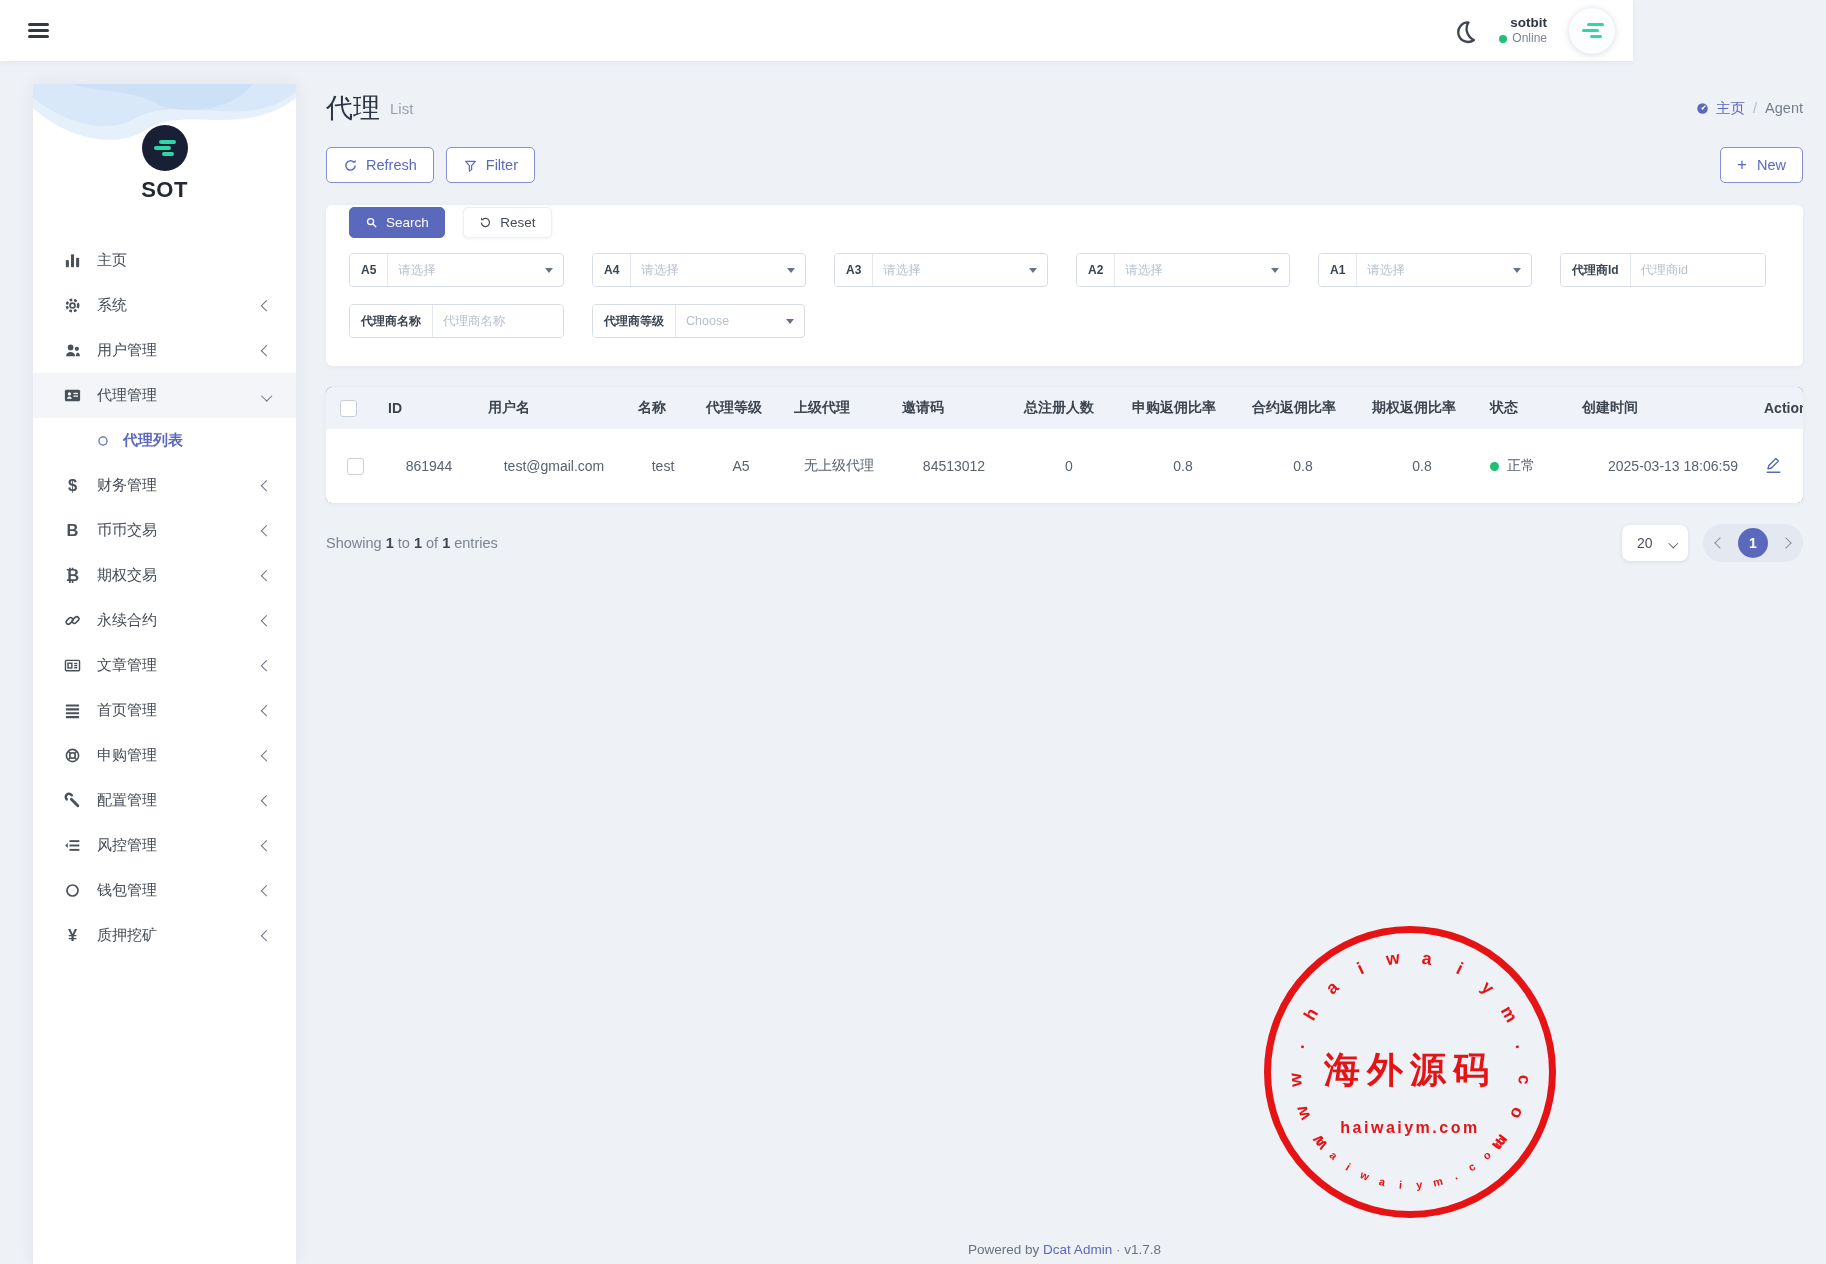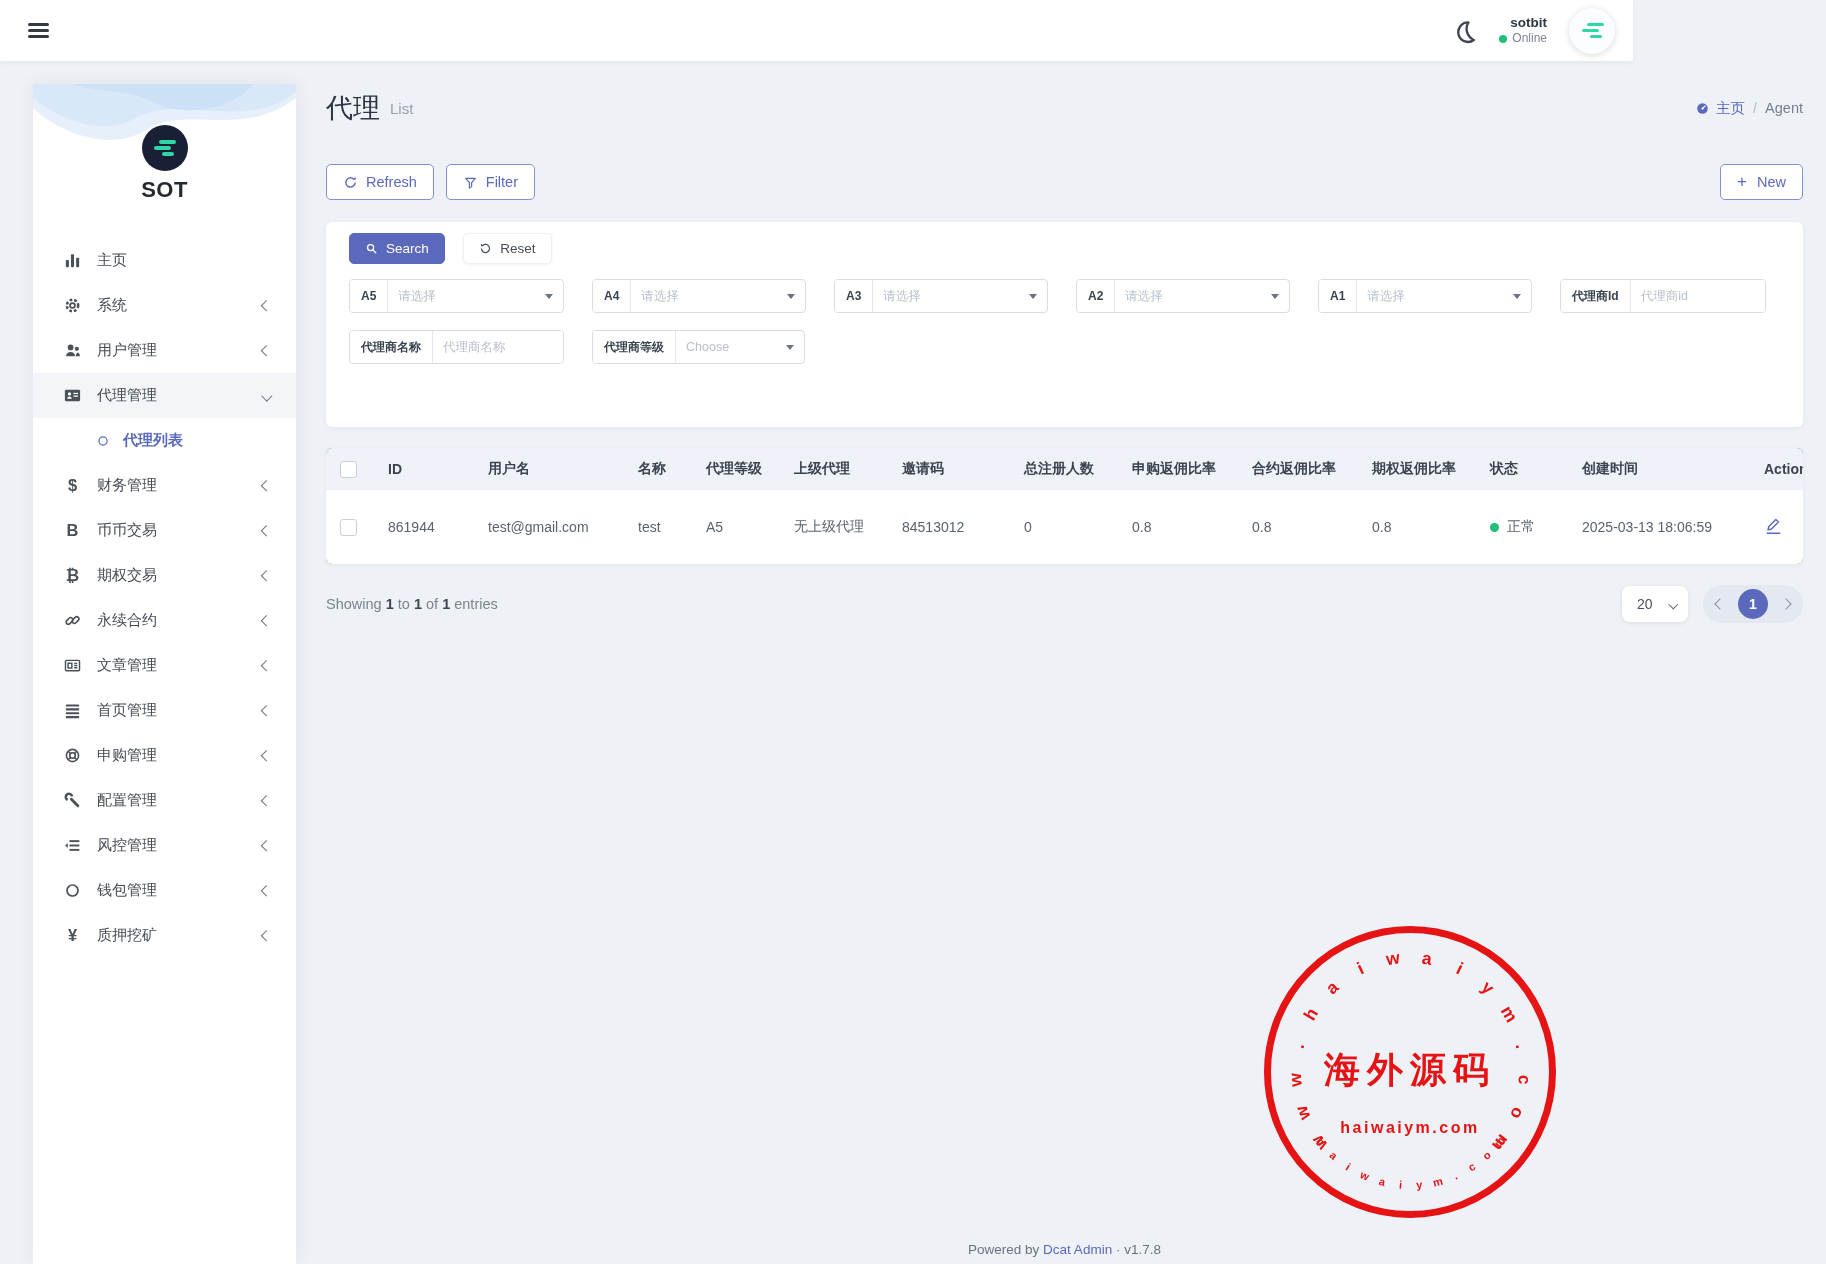--- a/index.html
+++ b/index.html
@@ -52,30 +52,30 @@
   .main { position:absolute; left:326px; top:61px; width:1477px; height:1203px; }
   .page-head { margin-top:29px; display:flex; align-items:center; }
   .page-title { font-size:27px; color:#2d3442; font-weight:500; }
   .page-sub { font-size:15px; color:#9aa1ac; margin-left:10px; }
   .breadcrumb { margin-left:auto; display:flex; align-items:center; gap:8px; font-size:14.5px; }
   .breadcrumb .bc-home { color:#5b69bd; display:flex; align-items:center; gap:6px; cursor:pointer; }
   .breadcrumb .bc-home .ic { width:15px; height:15px; }
   .bc-sep { color:#b6bcc6; }
   .bc-current { color:#767e8e; }
 
-  .toolbar { margin-top:38px; display:flex; align-items:flex-start; }
+  .toolbar { margin-top:21px; display:flex; align-items:flex-start; }
   .btn { display:inline-flex; align-items:center; gap:8px; border-radius:5px; font-size:14.5px; cursor:pointer; user-select:none; }
   .btn-outline { height:36px; padding:0 16px; background:#fff; border:1px solid #8490d2; color:#5b69bd; }
   .btn-outline + .btn-outline { margin-left:12px; }
   .btn-outline .ic { width:15px; height:15px; }
   .btn-new { margin-left:auto; height:36px; padding:0 16px; background:#fff; border:1px solid #8490d2; color:#5b69bd; }
   .btn-new .plus { font-size:17px; font-weight:400; margin-right:2px; }
 
   .filter-card { margin-top:22px; background:#fff; border-radius:6px; box-shadow:0 1px 5px rgba(40,50,70,.05);
-                 padding:11px 0 26px 23px; height:205px; }
+                 padding:2px 0 26px 23px; height:161px; }
   .btn-search { height:31px; padding:0 15px; background:#5b69bd; color:#fff; font-size:13.5px; border:1px solid #5b69bd; }
   .btn-search .ic { width:13px; height:13px; }
   .btn-reset { height:31px; padding:0 15px; background:#fff; color:#454c59; font-size:13.5px; border:1px solid #eceff4;
                box-shadow:0 1px 3px rgba(40,50,70,.07); margin-left:14px; }
   .btn-reset .ic { width:13px; height:13px; }
   .fields-row { display:flex; margin-top:15px; }
   .fields-row + .fields-row { margin-top:17px; }
   .fg { display:flex; align-items:stretch; height:34px; border:1px solid #d8dde5; border-radius:4px; background:#fff;
         margin-right:28px; overflow:hidden; position:relative; cursor:pointer; }
   .fg-label { display:flex; align-items:center; padding:0 11px; font-size:12px; font-weight:700; color:#3a4350;
@@ -85,21 +85,21 @@
   .fg input::placeholder { color:#b9c0cb; }
   .caret { position:absolute; right:10px; top:50%; margin-top:-2px; width:0; height:0;
            border-left:4.5px solid transparent; border-right:4.5px solid transparent; border-top:5.5px solid #6b7280; }
 
   
   .table-card { margin-top:21px; background:#4d7c0f; border-radius:6px; overflow:hidden; box-shadow:0 1px 5px rgba(40,50,70,.05); }
   table { width:100%; border-collapse:collapse; table-layout:fixed; }
   thead tr { background:#eff2f8; height:42px; }
   th { font-size:14px; font-weight:700; color:#3c4450; text-align:left; padding-left:18px; white-space:nowrap; }
   tbody tr { background:#fff; height:74px; }
-  td { font-size:14px; color:#596270; padding-left:18px; white-space:nowrap; overflow:hidden; }
+  td { font-size:14px; color:#596270; padding-left:18px; white-space:nowrap; overflow:hidden;text-align:center; }
   th.c-check, td.c-check { padding-left:14px; }
   th.c-action, td.c-action { text-align:right; padding-right:20px; padding-left:0; }
   .checkbox { display:inline-block; width:17px; height:17px; border:1.5px solid #c9cfd9; border-radius:3px; background:#fff; cursor:pointer; vertical-align:middle; }
   .status-cell { display:flex; align-items:center; gap:8px; }
   .status-dot { width:9px; height:9px; border-radius:50%; background:#1fbf75; flex:none; }
   .edit-ic { width:19px; height:19px; color:#5b69bd; cursor:pointer; display:inline-block; }
 
   
   .pag-row { margin-top:21px; display:flex; align-items:center; }
   .summary { font-size:14.5px; color:#7c8490; }

